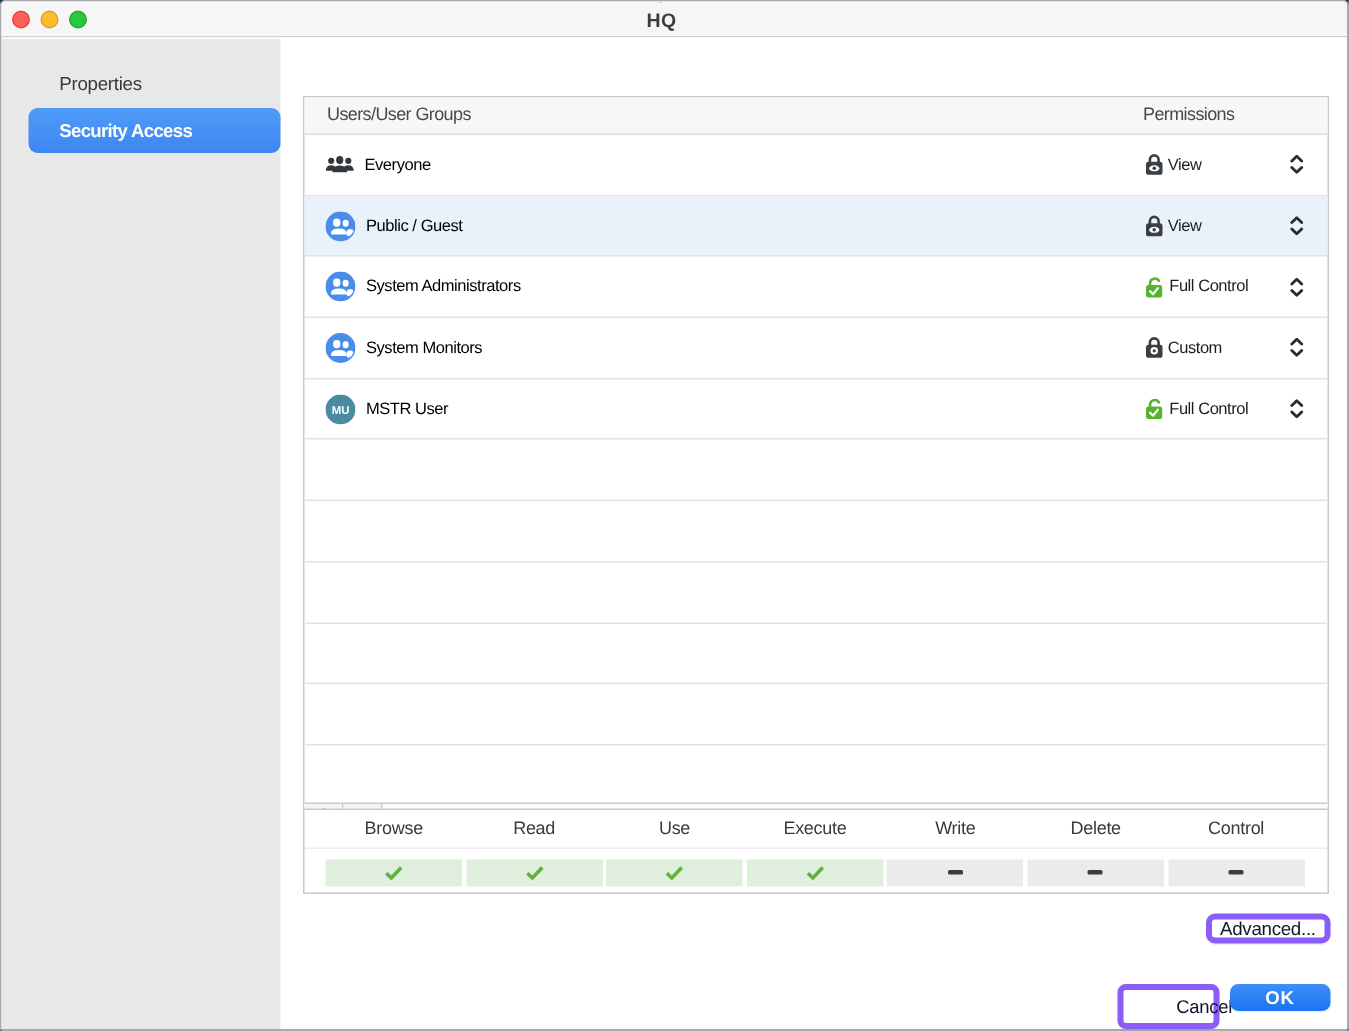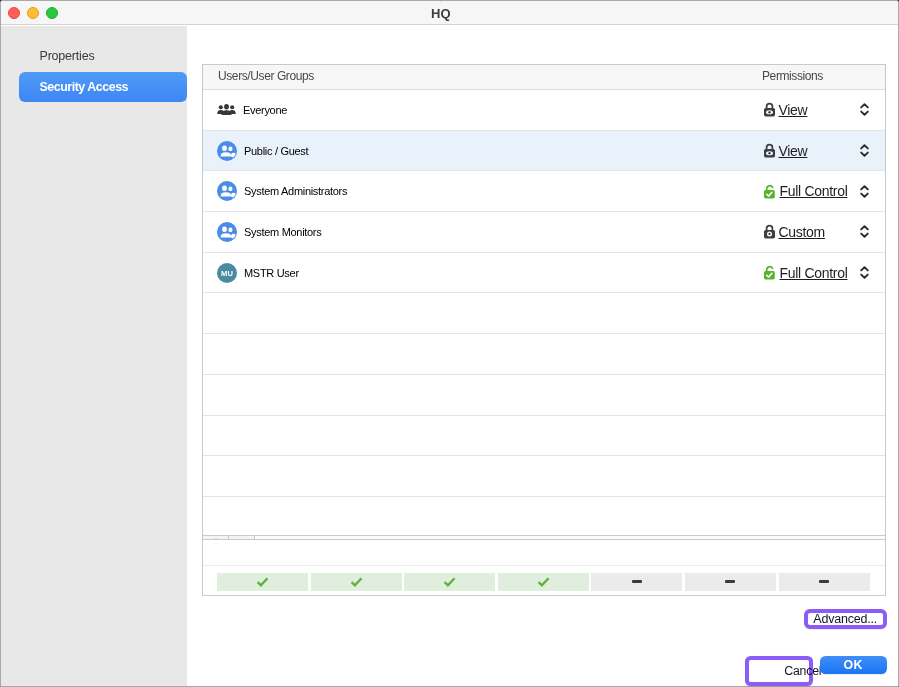--- a/index.html
+++ b/index.html
@@ -21,21 +21,21 @@
 
 #tbl{position:absolute;left:202px;top:36px;width:684px;height:489px;border:1px solid #c9c9c9;background:#fff;margin-top:28px;}
 #thead{position:relative;height:25px;background:#f7f7f8;border-bottom:1px solid #dcdcdc;}
 #thead span{position:absolute;top:0;line-height:23.5px;font-size:12px;letter-spacing:-0.4px;color:#494949;}
 #th1{left:15px;}
 #th2{left:559px;}
 .row{position:relative;height:40.7px;border-bottom:1px solid #e4e4e5;display:flex;align-items:center;padding-left:14px;}
 .row.hl{background:#e9f1fb;}
 .rname{font-size:11px;letter-spacing:-0.3px;color:#000000;margin-left:7px;}
 .perm{position:absolute;left:560px;top:0;height:100%;display:flex;align-items:center;gap:2.5px;}
-.perm span{font-size:14px;letter-spacing:-0.3px;color:#1e1e1e;text-decoration:underline;}
+.perm span{font-size:11px;letter-spacing:-0.3px;color:#1e1e1e;}
 .stepper{position:absolute;left:657px;top:0;height:100%;display:flex;align-items:center;}
 #tfoot{position:absolute;left:0;right:0;bottom:0;height:17.5px;border-top:1px solid #c9c9c9;background:#fcfcfc;display:flex;}
 .fbtn{width:26px;border-right:1px solid #c9c9c9;background:#f4f4f5;display:flex;align-items:center;justify-content:center;padding-top:1px;}
 
 #mtx{position:absolute;left:202px;top:539px;width:684px;height:56.5px;border:1px solid #c9c9c9;background:#fff;}
 #mhd{position:absolute;left:0;right:0;top:0;height:26px;border-bottom:1px solid #ececec;}
 .mlabels{position:absolute;left:14px;top:5px;display:flex;gap:2.6px;}
 .mlabels div{width:91px;text-align:center;font-size:12px;letter-spacing:-0.2px;color:#3a3a3a;}
 .mcells{position:absolute;left:14px;top:32.5px;display:flex;gap:2.6px;}
 .mcell{width:91px;height:18.5px;display:flex;align-items:center;justify-content:center;}
@@ -228,20 +228,29 @@
       <div class="fbtn">
           <svg width="12" height="12" viewBox="0 0 12 12">
             <path d="M0.7 6 H11.3" stroke="#58595b" stroke-width="1.7"></path>
           </svg>
         </div>
     </div>
   </div>
 
   <div id="mtx">
     <div id="mhd"></div>
+    <div class="mlabels">
+      <div>Browse</div>
+        <div>Read</div>
+        <div>Use</div>
+        <div>Execute</div>
+        <div>Write</div>
+        <div>Delete</div>
+        <div>Control</div>
+    </div>
     <div class="mcells">
       <div class="mcell mc-g">
           <svg width="13" height="10" viewBox="0 0 13 10">
             <path d="M1.6 5.2 L4.9 8.3 L11.5 1.3" stroke="#5fb33e" stroke-width="2.4" fill="none"></path>
           </svg>
         </div>
       <div class="mcell mc-g">
           <svg width="13" height="10" viewBox="0 0 13 10">
             <path d="M1.6 5.2 L4.9 8.3 L11.5 1.3" stroke="#5fb33e" stroke-width="2.4" fill="none"></path>
           </svg>

